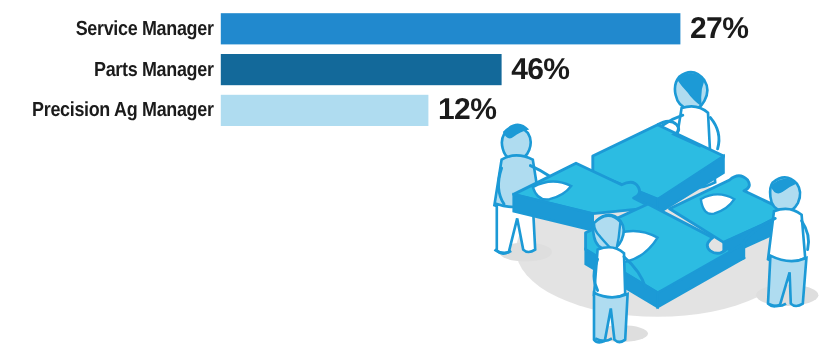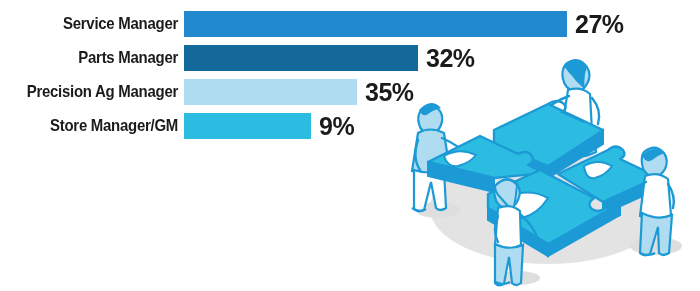--- a/index.html
+++ b/index.html
@@ -105,39 +105,32 @@
       <div class="bar-track">
         <div class="bar" style="width:383px;background:#2189CE;"></div>
         <div class="bar-value" style="left:391px;">27%</div>
       </div>
     </div>
 
     <div class="row">
       <div class="row-label">Parts Manager</div>
       <div class="bar-track">
         <div class="bar" style="width:234px;background:#13699A;"></div>
-        <div class="bar-value" style="left:242px;">32%</div>
+        <div class="bar-value" style="left:242px;">46%</div>
       </div>
     </div>
 
     <div class="row">
       <div class="row-label">Precision Ag Manager</div>
       <div class="bar-track">
         <div class="bar" style="width:173px;background:#AFDCF0;"></div>
-        <div class="bar-value" style="left:181px;">35%</div>
+        <div class="bar-value" style="left:181px;">12%</div>
       </div>
     </div>
 
-    <div class="row">
-      <div class="row-label">Store Manager/GM</div>
-      <div class="bar-track">
-        <div class="bar" style="width:127px;background:#2CBCE2;"></div>
-        <div class="bar-value" style="left:135px;">9%</div>
-      </div>
-    </div>
 
 
 
 
   </div>
 
   <div id="illustration">
     <svg width="302" height="233" viewBox="0 0 302 233" xmlns="http://www.w3.org/2000/svg">
 
       <g>

